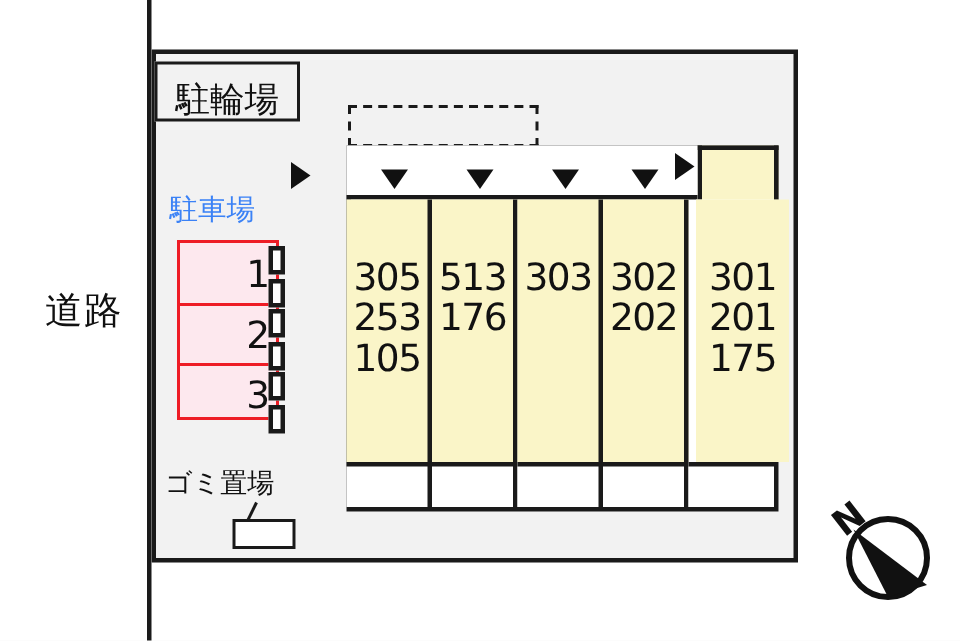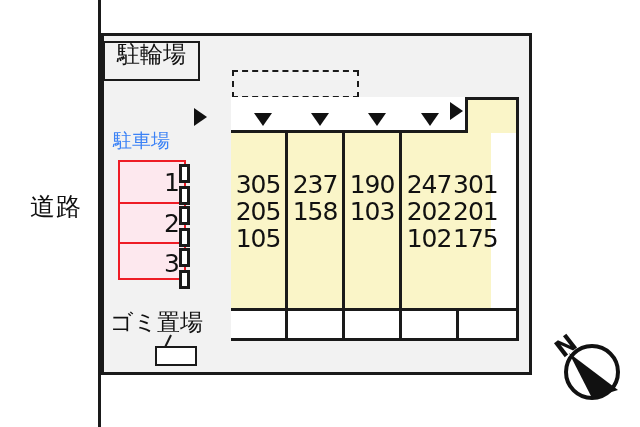--- a/index.html
+++ b/index.html
@@ -23,21 +23,21 @@
   
   .site{
     position:absolute;left:101px;top:33px;width:431px;height:342px;
     background:#f2f2f2;border:3px solid #1a1a1a;box-sizing:border-box;
   }
 
   
   .bike-box{
     position:absolute;left:103px;top:41px;width:97px;height:40px;
     border:2px solid #1a1a1a;background:#f2f2f2;box-sizing:border-box;
-    display:flex;align-items:flex-start;justify-content:center;
+    display:flex;align-items:flex-end;justify-content:center;
   }
   .bike-box span{font-size:23px;line-height:23px;color:#111;letter-spacing:0px;font-weight:500;}
 
   
   .carpark-label{
     position:absolute;left:113px;top:128px;
     font-size:19px;line-height:25px;color:#3b82f6;letter-spacing:0;font-weight:500;
   }
   .tri{width:0;height:0;position:absolute;}
   .tri-right{
@@ -67,21 +67,21 @@
 
   
   .carmark{
     position:absolute;width:11px;height:19px;
     border:3px solid #1a1a1a;background:#ffffff;box-sizing:border-box;
   }
 
   
   .gomi-label{
     position:absolute;left:110px;top:310px;
-    font-size:23px;line-height:25px;color:#111;font-weight:500;
+    font-size:18px;line-height:25px;color:#111;font-weight:500;
   }
   .gomi-box{
     position:absolute;left:155px;top:346px;width:42px;height:20px;
     border:2px solid #1a1a1a;background:#ffffff;box-sizing:border-box;
   }
   .gomi-leader{
     position:absolute;left:170px;top:335px;width:2px;height:22px;
     background:#1a1a1a;transform:rotate(26deg);transform-origin:top center;
   }
 
@@ -186,44 +186,42 @@
 
   <div class="tri tri-down entry" style="left:254px;top:113px;"></div>
   <div class="tri tri-down entry" style="left:311px;top:113px;"></div>
   <div class="tri tri-down entry" style="left:368px;top:113px;"></div>
   <div class="tri tri-down entry" style="left:421px;top:113px;"></div>
   <div class="tri tri-right entry" style="left:450px;top:102px;"></div>
 
   <div class="col" style="left:231px;">
     <div class="nums">
       <div>305</div>
-      <div>205</div>
+      <div>253</div>
       <div>105</div>
     </div>
   </div>
   <div class="col" style="left:288px;">
     <div class="nums">
-      <div>237</div>
-      <div>158</div>
+      <div>513</div>
+      <div>176</div>
     </div>
   </div>
   <div class="col" style="left:345px;">
     <div class="nums">
-      <div>190</div>
-      <div>103</div>
+      <div>303</div>
     </div>
   </div>
   <div class="col" style="left:402px;">
     <div class="nums">
-      <div>247</div>
+      <div>302</div>
       <div>202</div>
-      <div>102</div>
-    </div>
-  </div>
-  <div class="col last" style="left:453px;width:38px;">
+    </div>
+  </div>
+  <div class="col last" style="left:464px;width:62px;">
     <div class="nums">
       <div>301</div>
       <div>201</div>
       <div>175</div>
     </div>
   </div>
 
   <div class="balcony" style="left:231px;"></div>
   <div class="balcony" style="left:288px;"></div>
   <div class="balcony" style="left:345px;"></div>

